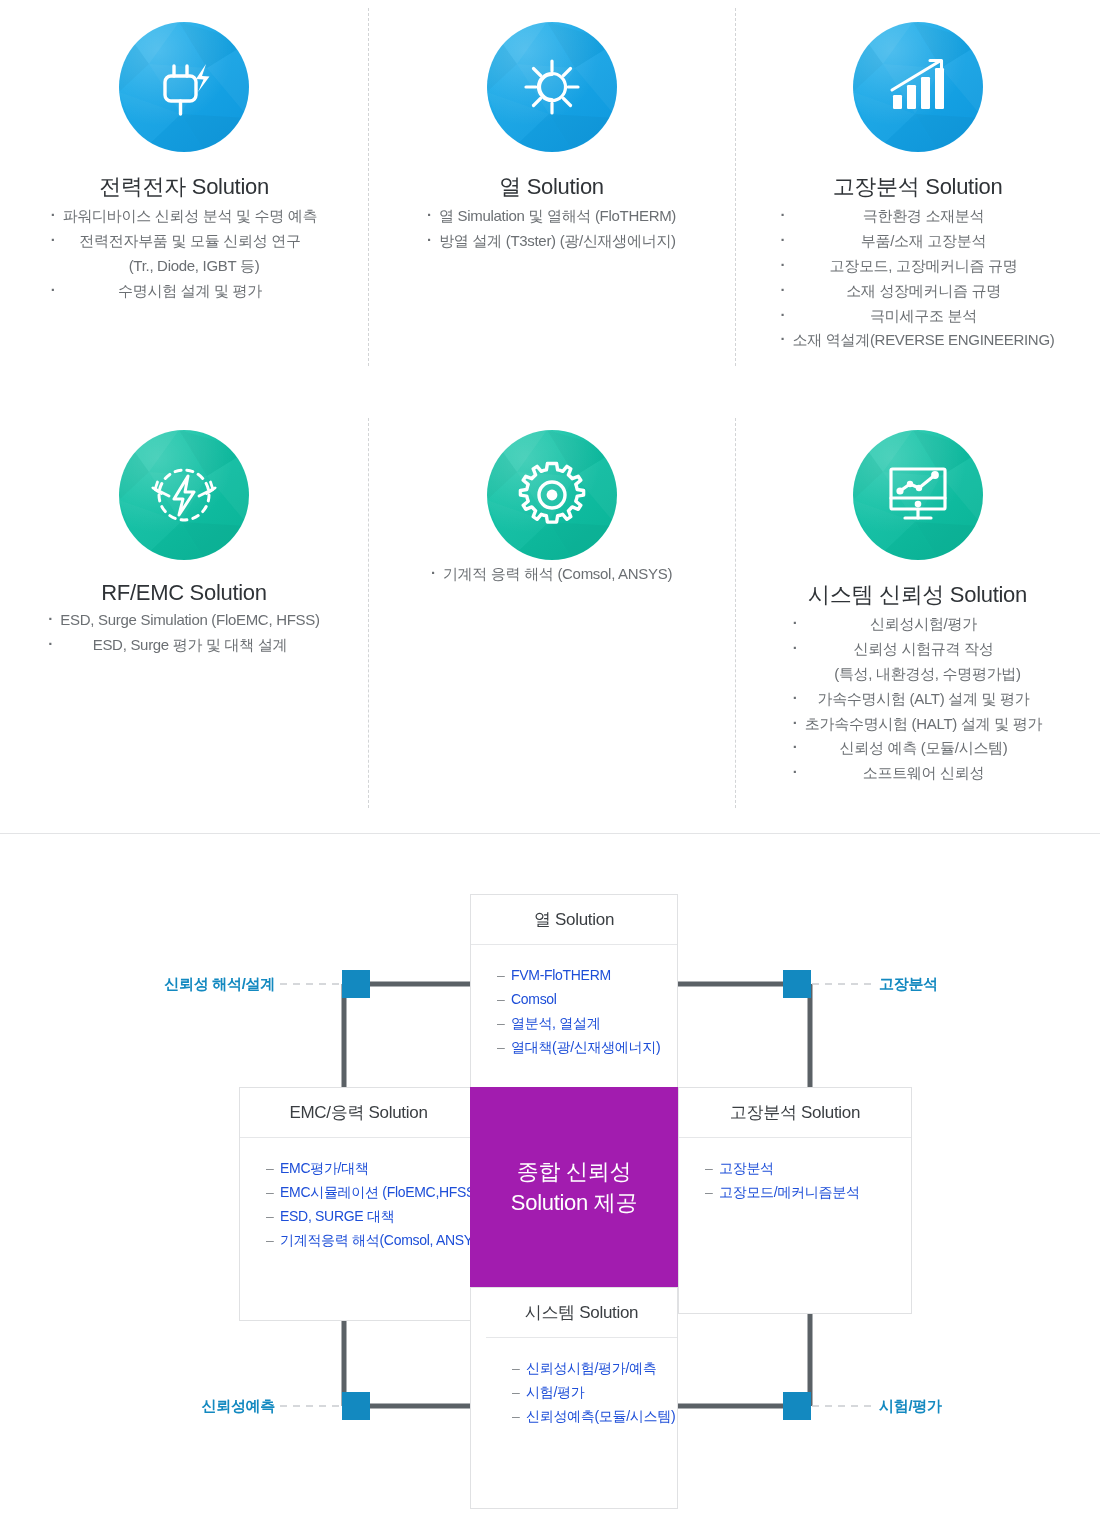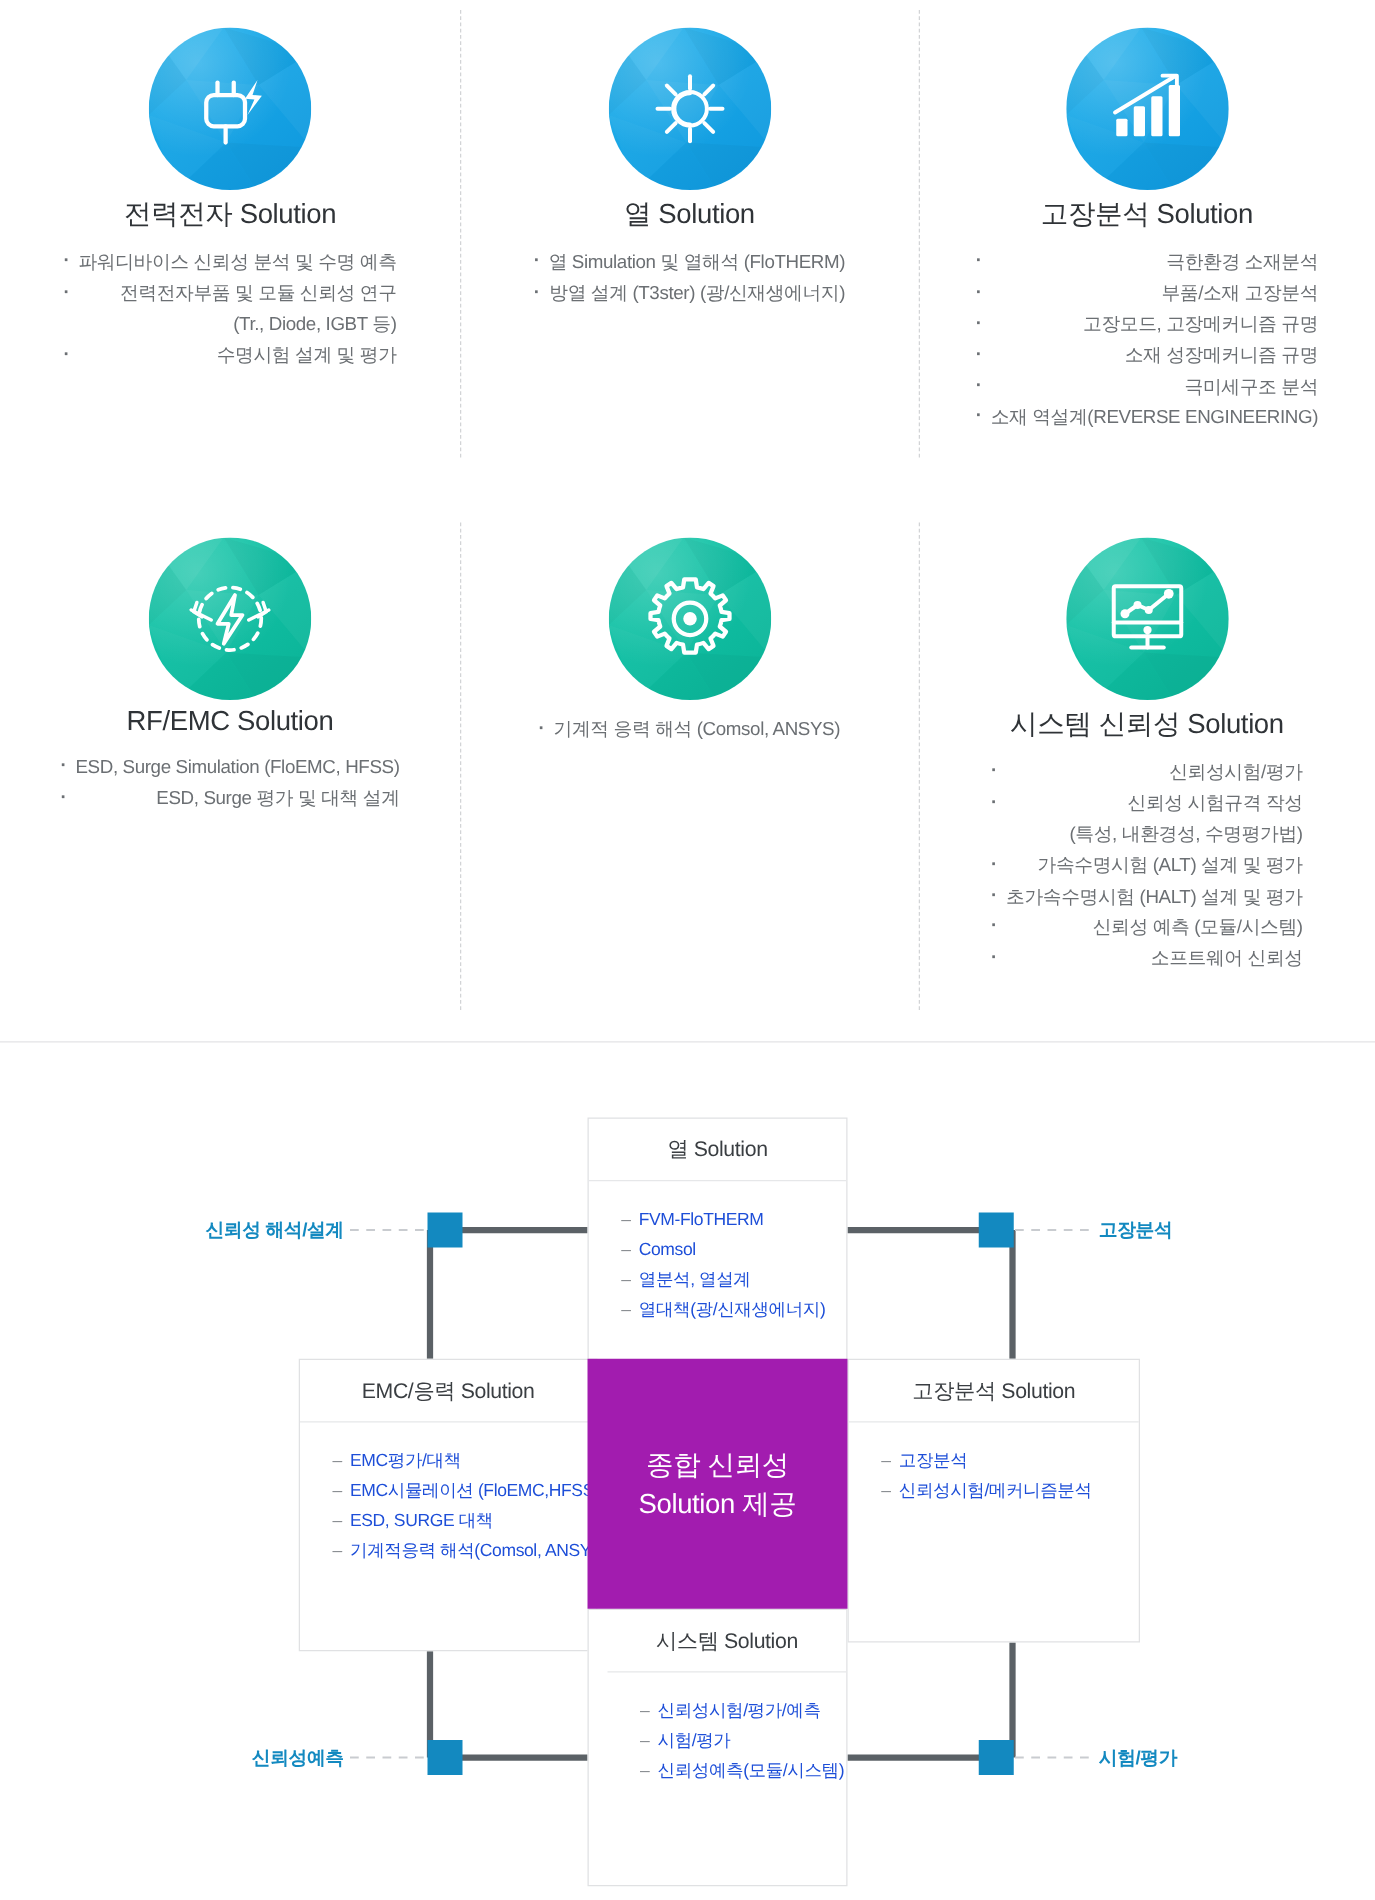--- a/index.html
+++ b/index.html
@@ -34,31 +34,31 @@
     background:
       radial-gradient(circle at 30% 22%, rgba(255,255,255,.20), rgba(255,255,255,0) 55%),
       linear-gradient(140deg, #1ec9ad 0%, #10bfa3 45%, #0bb296 100%);
   }
   .facets { position: absolute; inset: 0; opacity: .5; }
   .facets polygon { stroke: none; }
 
   .circle svg.glyph { position: relative; z-index: 2; display: block; }
 
   .card-title {
-    margin-top: 4px;
+    margin-top: 20px;
     font-size: 22px;
     color: #2f3337;
     font-weight: 400;
     letter-spacing: -0.3px;
   }
 
   .bullets {
-    margin-top: 12px;
+    margin-top: 2px;
     display: inline-block;
-    text-align: right;
+    text-align: center;
     font-size: 15px;
     line-height: 1.66;
     color: #6b6f73;
     letter-spacing: -0.3px;
   }
   .bullets li { list-style: none; position: relative; padding-left: 12px; white-space: nowrap; }
   .bullets li.dot::before {
     content: "·";
     position: absolute; left: 0; top: -1px;
     color: #6b6f73; font-weight: 700;
@@ -418,21 +418,21 @@
         <li>EMC시뮬레이션 (FloEMC,HFSS)</li>
         <li>ESD, SURGE 대책</li>
         <li>기계적응력 해석(Comsol, ANSYS)</li>
       </ul>
     </div>
 
     <div class="box" style="left:678px; top:253px; width:234px; height:227px;">
       <div class="bhead">고장분석 Solution</div>
       <ul class="bbody">
         <li>고장분석</li>
-        <li>신뢰성시험/메커니즘분석</li>
+        <li>고장모드/메커니즘분석</li>
       </ul>
     </div>
 
     <div class="box" style="left:470px; top:453px; width:208px; height:222px;padding-left:15px;">
       <div class="bhead">시스템 Solution</div>
       <ul class="bbody">
         <li>신뢰성시험/평가/예측</li>
         <li>시험/평가</li>
         <li>신뢰성예측(모듈/시스템)</li>
       </ul>

